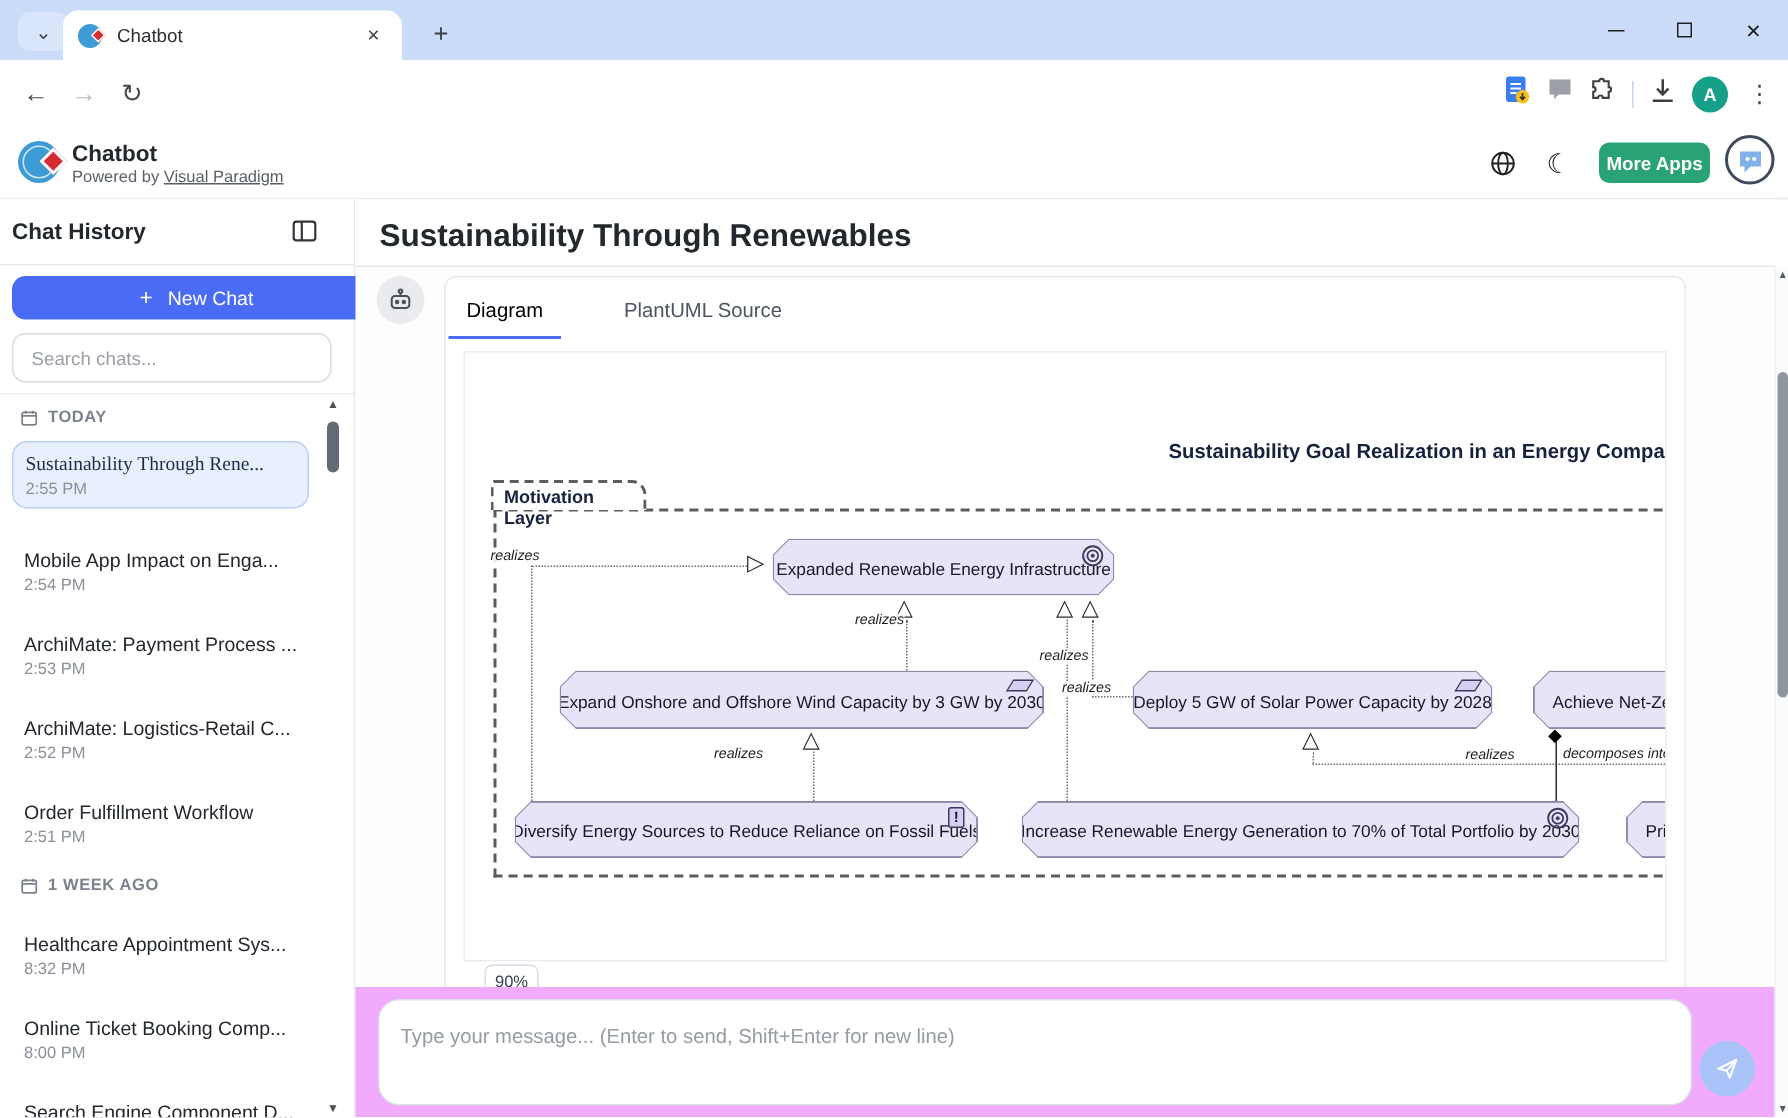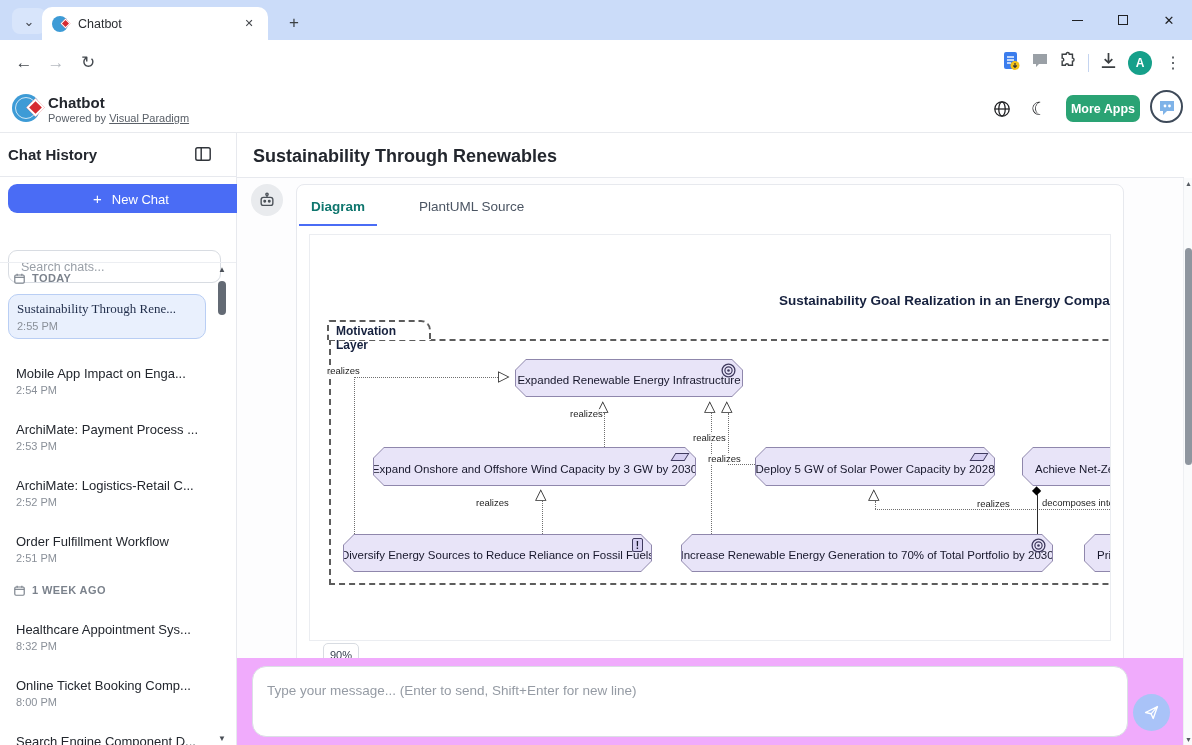--- a/index.html
+++ b/index.html
@@ -55,45 +55,45 @@
 
   
   .sidebar { position:absolute; left:0; top:133px; width:237px; height:612px; background:#fff; border-right:1px solid #e7e9ee; }
   .sb-head { position:absolute; left:0; top:0; width:236px; height:44px; border-bottom:1px solid #e7e9ee; }
   .sb-title { position:absolute; left:8px; top:13px; font-size:15px; font-weight:bold; color:#23272e; }
   .sb-collapse { position:absolute; right:24px; top:12px; width:18px; height:18px; cursor:pointer; color:#30343a; }
   .newchat { position:absolute; left:8px; top:51px; width:246px; height:29px; background:#4a6cf5; border:none;
     border-radius:9px; color:#fff; font-size:13px; cursor:pointer; }
   .newchat .plus { font-size:15px; margin-right:10px; font-weight:normal; }
   .sb-search { position:absolute; left:8px; top:89px; width:213px; height:33px; border:1px solid #d8dce2; border-radius:9px;
-    padding:0 12px; font-size:12.5px; color:#23272e; outline:none; font-family:"Liberation Sans",sans-serif; background:#fff;margin-top:28px; }
+    padding:0 12px; font-size:12.5px; color:#23272e; outline:none; font-family:"Liberation Sans",sans-serif; background:#fff; }
   .sb-search::placeholder { color:#9aa0a8; }
   .sb-divider { position:absolute; left:0; top:129px; width:236px; height:1px; background:#eceef2; }
   .sb-list { position:absolute; left:0; top:130px; width:236px; height:482px; }
   .sb-section { position:absolute; left:14px; display:flex; align-items:center; gap:7px; color:#7b828c;
     font-size:11px; font-weight:bold; letter-spacing:.4px; }
   .sb-item { position:absolute; left:8px; width:198px; cursor:pointer; padding:6px 8px; border-radius:10px; }
   .sb-item .t { font-size:13px; color:#23272e; white-space:nowrap; overflow:hidden; }
   .sb-item .tm { font-size:11px; color:#8a9099; margin-top:3px; }
   .sb-item.sel { background:#e9f0fd; border:1px solid #b9cef4; }
   .sb-item.sel .t { color:#1f2c49;font-family:Liberation Serif, serif; }
   .sb-scroll { position:absolute; left:217px; top:2px; width:10px; height:478px; }
   .sb-scroll .thumb { position:absolute; left:1px; top:16px; width:8px; height:34px; background:#636a74; border-radius:4px; }
   .sb-scroll .arr { position:absolute; left:0; width:10px; text-align:center; font-size:8px; color:#4a4f57; }
 
   
   .main { position:absolute; left:237px; top:133px; width:947px; height:612px; background:#fdfdfe; }
   .main-titlebar { position:absolute; left:0; top:0; width:947px; height:45px; background:#fff; border-bottom:1px solid #e7e9ee; }
-  .main-title { position:absolute; left:16px; top:13px; font-size:18px; font-weight:bold; color:#23272e; }
+  .main-title { position:absolute; left:16px; top:13px; font-size:21px; font-weight:bold; color:#23272e; }
   .bot-avatar { position:absolute; left:14px; top:51px; width:32px; height:32px; border-radius:50%; background:#e9ebee;
     display:flex; align-items:center; justify-content:center; }
   .card { position:absolute; left:59px; top:51px; width:828px; height:540px; background:#fff; border:1px solid #e7e9ee; border-radius:8px; }
   .tabbar { position:absolute; left:14px; top:14px; display:flex; gap:42px; }
   .tabitem { font-size:13.5px; color:#4b5563; padding-bottom:10px; cursor:pointer; }
-  .tabitem.active { color:#0f766e; border-bottom:2px solid #4a6cf5; padding-left:12px; padding-right:12px; margin-left:-12px;font-weight:bold; }
+  .tabitem.active { color:#000000; border-bottom:2px solid #4a6cf5; padding-left:12px; padding-right:12px; margin-left:-12px; }
   .zoom-badge { position:absolute; left:26px; top:458px; width:36px; height:24px; background:#fff; border:1px solid #d8dce2;
     border-radius:5px; font-size:11px; color:#374151; display:flex; align-items:center; justify-content:center; }
 
   
   .viewport { position:absolute; left:12px; top:49px; width:802px; height:407px; border:1px solid #ebedf1; background:#fff; overflow:hidden; }
   .dg-title { position:absolute; left:469px; top:58px; font-size:13.5px; font-weight:bold; color:#16213e; white-space:nowrap; }
   .group-tab { position:absolute; left:17px; top:85px; width:104px; height:20px; border:2px dashed #5c5c5c; border-bottom:none;
     border-radius:3px 10px 0 0; background:#fff; font-size:12px; font-weight:bold; color:#16213e; padding:2px 0 0 7px; }
   .group-rect { position:absolute; left:19px; top:104px; width:900px; height:246px; border:2px dashed #5c5c5c; }
   .oct { position:absolute; background:#8f87ac;
@@ -102,21 +102,21 @@
     text-align:center; font-size:11.5px; color:#17172b; padding:6px 12px 2px 12px;
     clip-path:polygon(10px 0,calc(100% - 10px) 0,100% 10px,100% calc(100% - 10px),calc(100% - 10px) 100%,10px 100%,0 calc(100% - 10px),0 10px);
     white-space:nowrap; }
   .ic-goal { position:absolute; right:7px; top:4px; width:15px; height:15px; }
   .ic-req { position:absolute; right:9px; top:6px; width:14px; height:8px; border:1.4px solid #3f3a5e; background:#d6cff2; transform:skewX(-32deg); }
   .ic-prin { position:absolute; right:9px; top:4px; width:11px; height:14px; border:1.4px solid #3f3a5e; background:#d6cff2;
     font-size:10px; font-weight:bold; color:#17172b; display:flex; align-items:center; justify-content:center; border-radius:2px; }
   .dot-h { position:absolute; border-top:1px dotted #6f6f6f; }
   .dot-v { position:absolute; border-left:1px dotted #6f6f6f; }
   .solid-v { position:absolute; border-left:1.4px solid #2b2b2b; }
-  .edge-label { position:absolute; font-size:9.5px; color:#1d1d1d; white-space:nowrap; background:rgba(255,255,255,.85); line-height:10px; }
+  .edge-label { position:absolute; font-size:9.5px; color:#1d1d1d; white-space:nowrap; background:rgba(255,255,255,.85); line-height:10px;font-style:italic; }
   .tri { position:absolute; font-size:15px; color:#2b2b2b; line-height:14px; background:#fff; }
   .dia { position:absolute; font-size:12px; color:#000; line-height:12px; }
 
   
   .chatinput-panel { position:absolute; left:237px; top:658px; width:947px; height:87px; background:#f0abfc; }
   .msgbox { position:absolute; left:15px; top:8px; width:876px; height:71px; border:1px solid #dbdfe5; border-radius:14px;
     padding:16px 14px; font-size:13.5px; color:#23272e; resize:none; outline:none; font-family:"Liberation Sans",sans-serif; }
   .msgbox::placeholder { color:#959ba4; }
   .sendbtn { position:absolute; left:896px; top:36px; width:37px; height:37px; border-radius:50%; background:#a9c3f8;
     border:none; display:flex; align-items:center; justify-content:center; cursor:pointer; }

